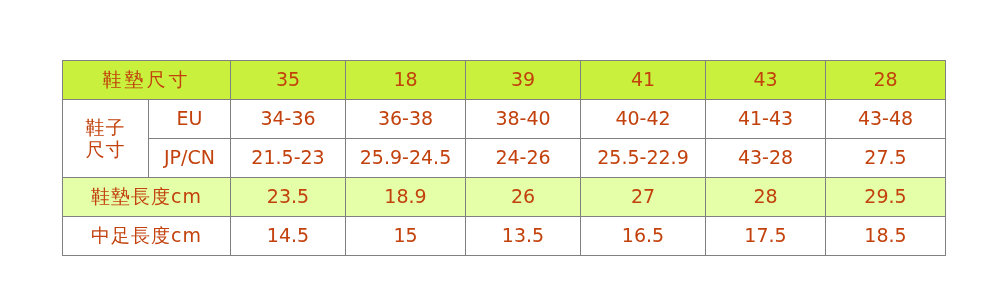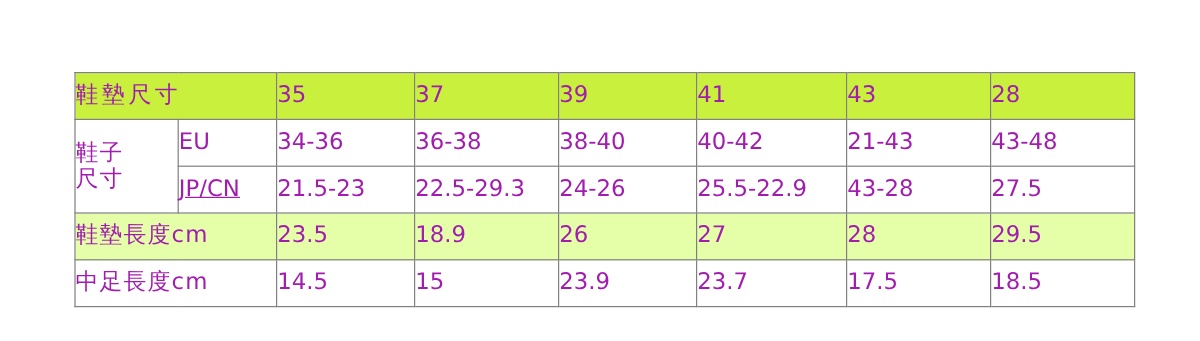--- a/index.html
+++ b/index.html
@@ -26,26 +26,26 @@
   table.size-chart {
     border-collapse: collapse;
     table-layout: fixed;
     width: 883px;
     height: 196px;
     background: #ffffff;
   }
 
   table.size-chart td {
     border: 1.5px solid #808080;
-    text-align: left;
+    text-align: center;
     vertical-align: middle;
     padding: 0;
     font-size: 19px;
     font-weight: 400;
-    color: #a21caf;
+    color: #c2410c;
     line-height: 1.15;
     white-space: nowrap;
   }
 
   
   col.c-label-a { width: 86px; }
   col.c-label-b { width: 82px; }
   col.c-d0 { width: 115px; }
   col.c-d1 { width: 120px; }
   col.c-d2 { width: 115px; }
@@ -78,21 +78,20 @@
   td.row-label-cjk {
     font-size: 24px;
     line-height: 1.28;
     letter-spacing: 1px;
   }
   td.sub-label {
     font-size: 18px;
   }
   td.sub-label-small {
     font-size: 16px;
-    text-decoration: underline;
   }
   td.val {
     font-size: 20px;
   }
   td.val-big {
     font-size: 22px;
   }
 
   
   table.size-chart {
@@ -112,65 +111,65 @@
       <col class="c-d2">
       <col class="c-d3">
       <col class="c-d4">
       <col class="c-d5">
     </colgroup>
     <tbody>
 
       <tr>
         <td class="head-green head-title" colspan="2">鞋墊尺寸</td>
         <td class="head-green head-size">35</td>
-        <td class="head-green head-size">37</td>
+        <td class="head-green head-size">18</td>
         <td class="head-green head-size">39</td>
         <td class="head-green head-size">41</td>
         <td class="head-green head-size">43</td>
         <td class="head-green head-size">28</td>
       </tr>
 
       <tr>
         <td class="row-label-cjk" rowspan="2">
           <span>鞋子</span><br>
           <span>尺寸</span>
         </td>
         <td class="sub-label">EU</td>
         <td class="val">34-36</td>
         <td class="val">36-38</td>
         <td class="val">38-40</td>
         <td class="val">40-42</td>
-        <td class="val">21-43</td>
+        <td class="val">41-43</td>
         <td class="val">43-48</td>
       </tr>
 
       <tr>
         <td class="sub-label-small">JP/CN</td>
         <td class="val">21.5-23</td>
-        <td class="val">22.5-29.3</td>
+        <td class="val">25.9-24.5</td>
         <td class="val">24-26</td>
         <td class="val">25.5-22.9</td>
         <td class="val">43-28</td>
         <td class="val">27.5</td>
       </tr>
 
       <tr>
         <td class="tint-green row-label" colspan="2">鞋墊長度cm</td>
         <td class="tint-green val">23.5</td>
         <td class="tint-green val">18.9</td>
         <td class="tint-green val">26</td>
         <td class="tint-green val">27</td>
         <td class="tint-green val">28</td>
         <td class="tint-green val-big">29.5</td>
       </tr>
 
       <tr>
         <td class="row-label" colspan="2">中足長度cm</td>
         <td class="val">14.5</td>
         <td class="val">15</td>
-        <td class="val">23.9</td>
-        <td class="val">23.7</td>
+        <td class="val">13.5</td>
+        <td class="val">16.5</td>
         <td class="val">17.5</td>
         <td class="val">18.5</td>
       </tr>
     </tbody>
   </table>
 </div>
 
 </body></html>

